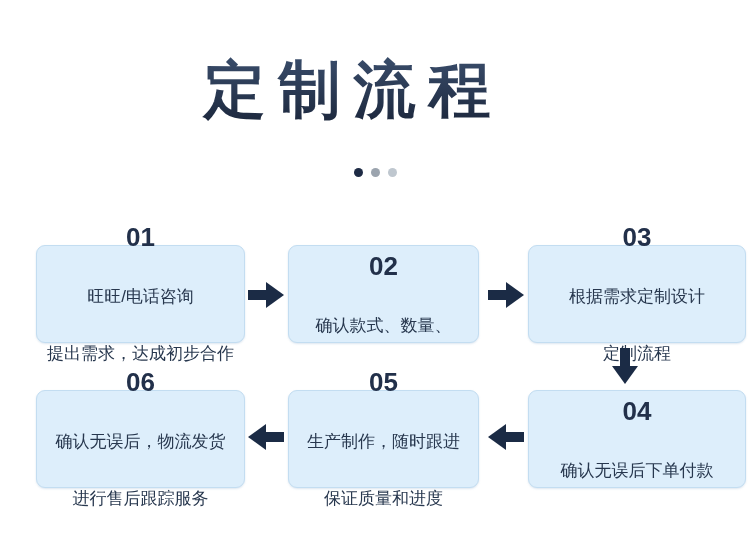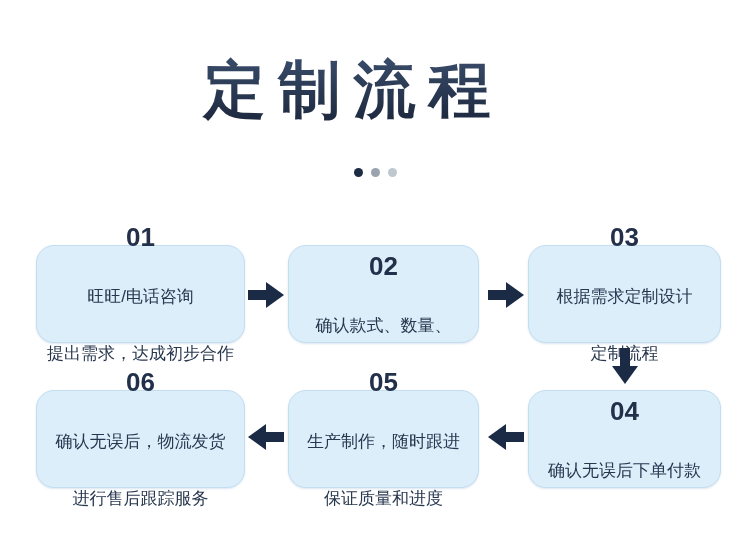--- a/index.html
+++ b/index.html
@@ -53,21 +53,21 @@
   .dot:nth-child(1) { background: #1e2b45; }
   .dot:nth-child(2) { background: #9ba4ae; }
   .dot:nth-child(3) { background: #bfc7cf; }
 
   
   .step-box {
     position: absolute;
     height: 98px;
     background: #ddeefb;
     border: 1px solid #c3ddf1;
-    border-radius: 18px;
+    border-radius: 9px;
     box-shadow: 0 1px 2px rgba(120, 160, 200, 0.25);
     box-sizing: border-box;
     display: flex;
     flex-direction: column;
     align-items: center;
     justify-content: center;
     padding: 6px 4px;
   }
   .step-number {
     font-size: 26px;
@@ -77,21 +77,21 @@
   }
   .step-line {
     font-size: 17px;
     color: #27374e;
     line-height: 26px;
     white-space: nowrap;
     margin-top: 31px;
   }
   .col1 { left: 36px;  width: 209px; }
   .col2 { left: 288px; width: 191px; }
-  .col3 { left: 528px; width: 193px; }
+  .col3 { left: 528px; width: 218px; }
   .row-top    { top: 245px; }
   .row-bottom { top: 390px; }
 
   
   .arrow {
     position: absolute;
     display: block;
   }
   .arrow-r1 { left: 248px; top: 282px; }
   .arrow-r2 { left: 488px; top: 282px; }

